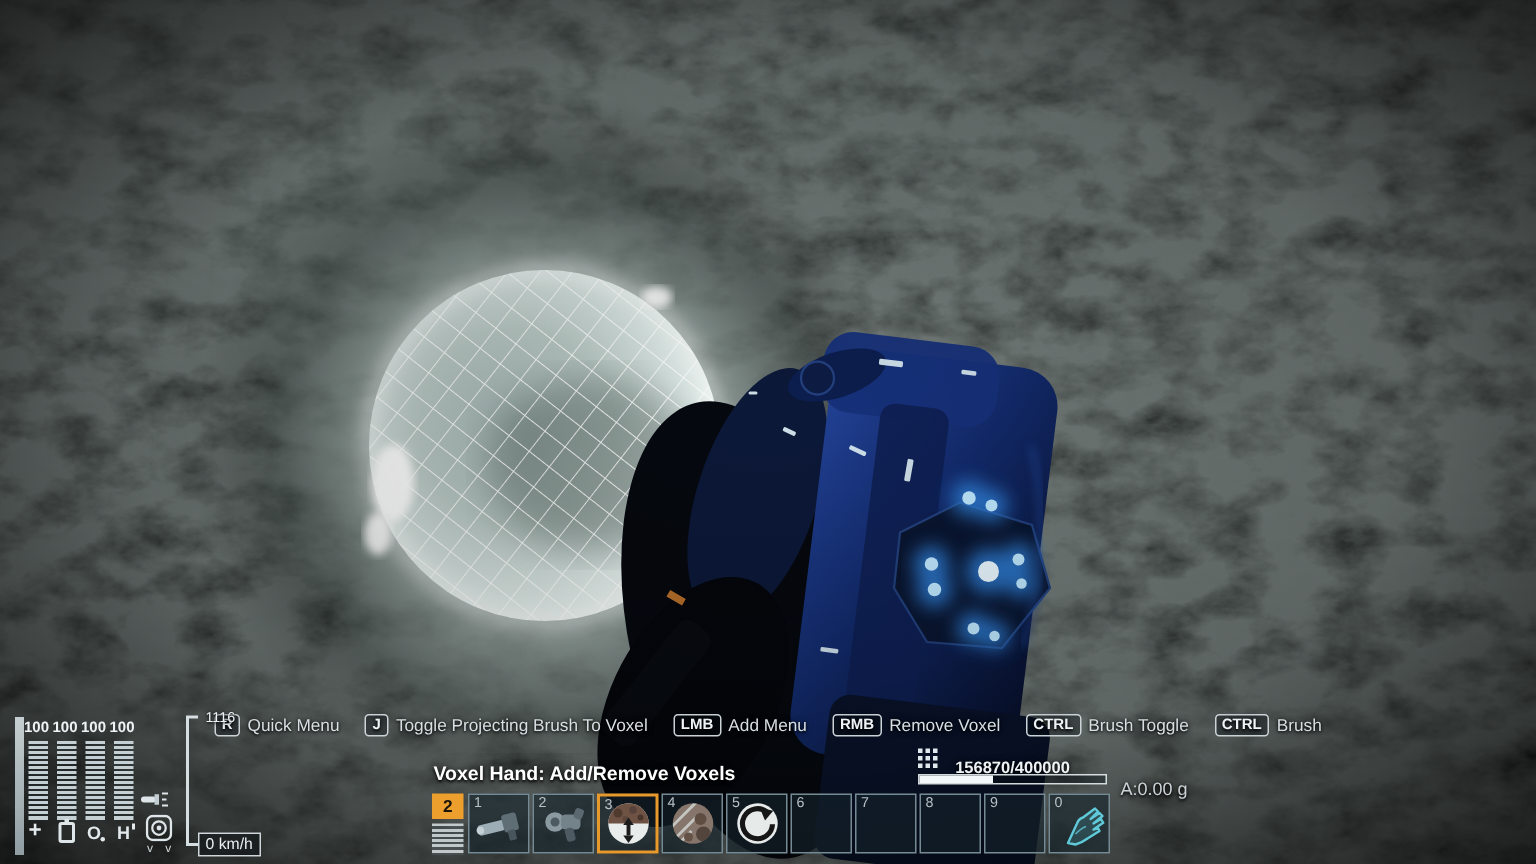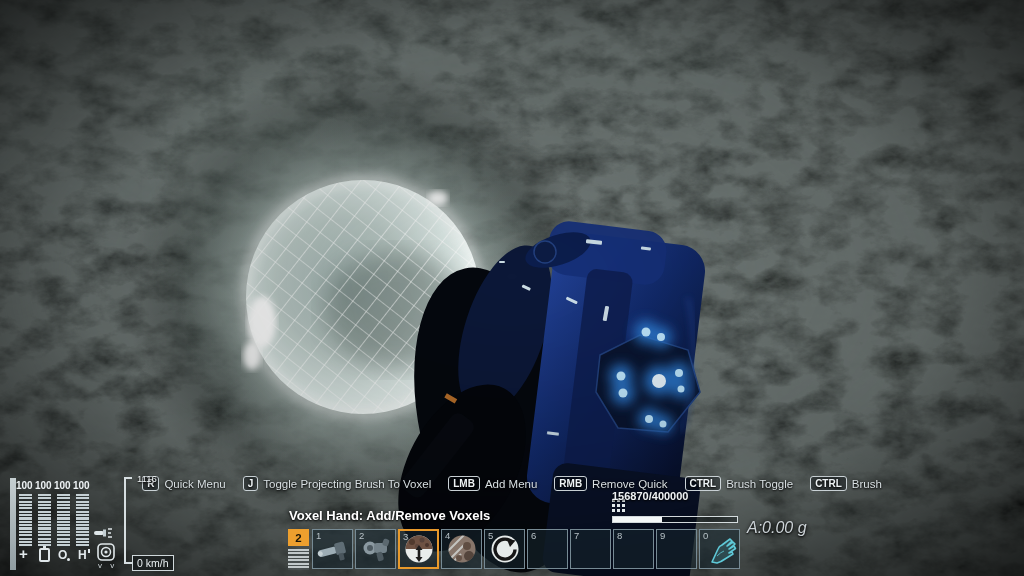--- a/index.html
+++ b/index.html
@@ -17,25 +17,25 @@
           padding:0 4px;border:1px solid #ccd4d8;border-radius:3px;font-size:10px;font-weight:bold;
           color:#eef3f5;background:rgba(8,14,18,.38);}
 
   
   .tool-status{left:289px;top:508px;font-size:13px;font-weight:bold;color:#fff;}
 
   
   .grid-icon{left:612px;top:499px;display:grid;grid-template-columns:repeat(3,3px);
              grid-template-rows:repeat(3,3px);gap:2px;}
   .grid-icon span{background:#e2e9ec;}
-  .voxel-counter{left:612px;top:490px;width:126px;text-align:left;font-size:11px;font-weight:bold;color:#eef2f4;}
+  .voxel-counter{left:612px;top:506px;width:126px;text-align:center;font-size:11px;font-weight:bold;color:#eef2f4;}
   .voxel-progress{left:612px;top:516px;width:126px;height:7px;border:1px solid rgba(232,240,242,.9);
                   background:rgba(8,14,18,.4);}
   .voxel-progress .fill{height:100%;background:#f3f7f8;}
-  .gravity{left:747px;top:519px;font-size:16px;color:#ccd3d7;font-style:italic;}
+  .gravity{left:747px;top:519px;font-size:12px;color:#ccd3d7;}
 
   
   .page-ind{left:288px;top:529px;width:21px;height:17px;background:#ed9f2e;color:#191407;
             font-size:11.5px;font-weight:bold;display:flex;align-items:center;justify-content:center;}
   .page-stripes{left:288px;top:549px;width:21px;height:21px;opacity:.85;
      background:repeating-linear-gradient(to bottom,#d9e0e2 0 2px,rgba(105,115,120,.30) 2px 3.5px);}
   .slots{left:312px;top:529px;display:flex;gap:2px;}
   .slot{position:relative;width:41px;height:40px;background:rgba(21,35,44,.62);
         border:1px solid #768a94;}
   .slot.selected{border:2px solid #e8992b;}
@@ -209,21 +209,21 @@
     <div class="hint">
       <span class="keycap">J</span>
       <span>Toggle Projecting Brush To Voxel</span>
     </div>
     <div class="hint">
       <span class="keycap">LMB</span>
       <span>Add Menu</span>
     </div>
     <div class="hint">
       <span class="keycap">RMB</span>
-      <span>Remove Quick</span>
+      <span>Remove Voxel</span>
     </div>
     <div class="hint">
       <span class="keycap">CTRL</span>
       <span>Brush Toggle</span>
     </div>
     <div class="hint">
       <span class="keycap">CTRL</span>
       <span>Brush</span>
     </div>
   </div>

